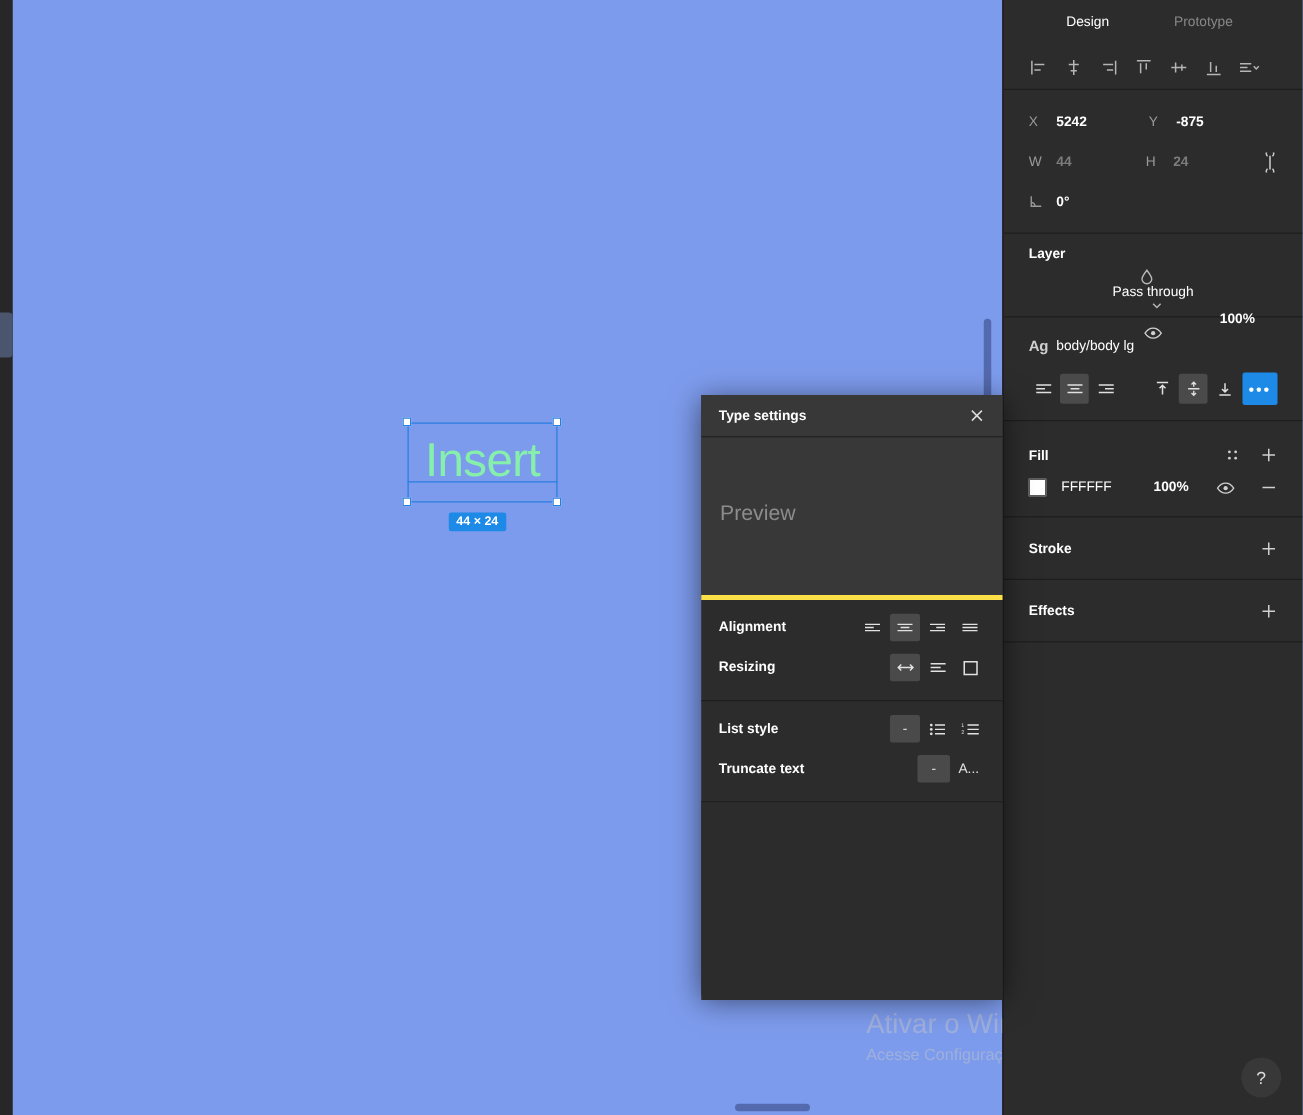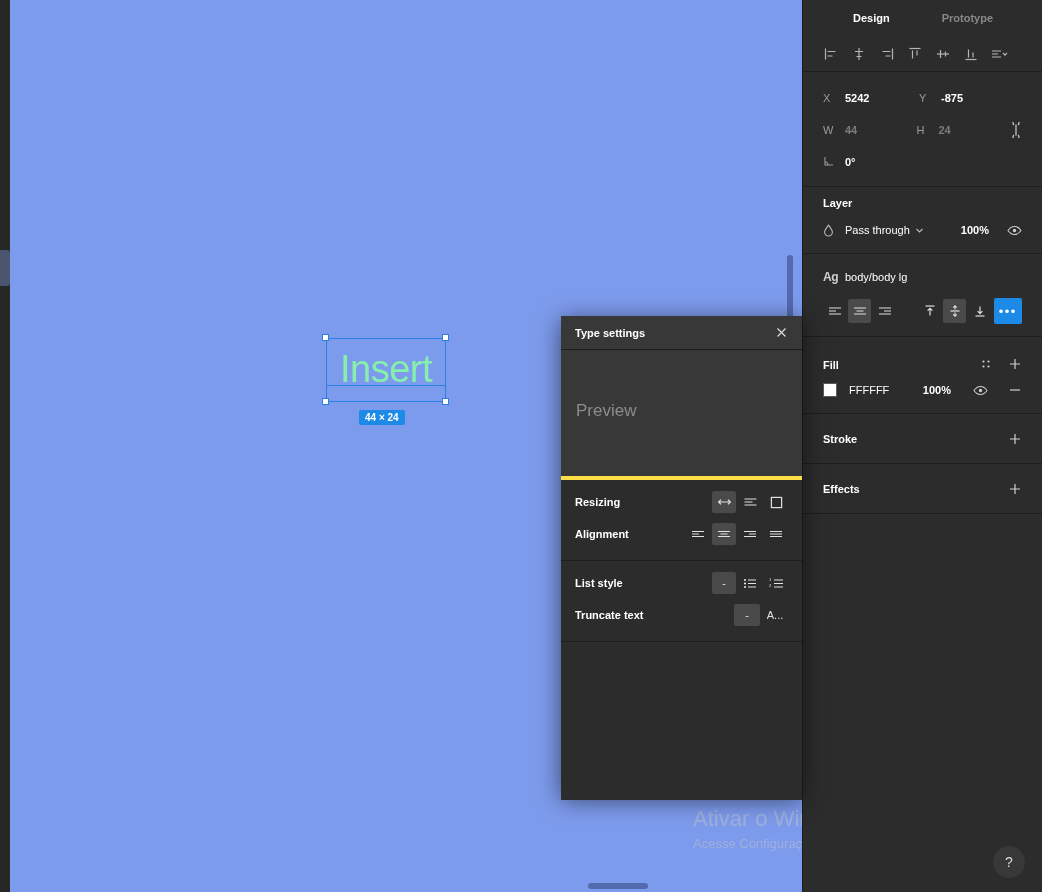--- a/index.html
+++ b/index.html
@@ -74,21 +74,21 @@
   .watermark { position:absolute; left:693px; top:804px; width:320px; }
   .wm-title { font-size:22px; color:#c9c9c9; opacity:.45; line-height:1.35; }
   .wm-sub  { font-size:13px; color:#c9c9c9; opacity:.45; line-height:1.5; }
 
   
   .right-panel {
     position:absolute; left:802px; top:0; width:240px; height:892px;
     background:#2c2c2c; border-left:1px solid #1e1e1e;
   }
   .rp-tabs { display:flex; align-items:center; height:36px; padding:0 20px; gap:22px; }
-  .rp-tab { font-size:11px; font-weight:bold; color:#888888; cursor:pointer;padding-left:30px; }
+  .rp-tab { font-size:11px; font-weight:normal; color:#888888; cursor:pointer;padding-left:30px; }
   .rp-tab.active { color:#ffffff; }
 
   .rp-align {
     height:36px; display:flex; align-items:center; gap:0;
     padding:0 14px; border-bottom:1px solid #1e1e1e;
   }
   .abtn {
     width:28px; height:26px; display:flex; align-items:center; justify-content:center;
     cursor:pointer; border-radius:2px;
   }
@@ -98,21 +98,21 @@
   .sec-title { font-size:11px; font-weight:bold; color:#ffffff; }
 
   .prop-grid { }
   .prop-row { display:flex; align-items:center; height:32px; }
   .pcell { display:flex; align-items:center; width:96px; }
   .plabel { width:22px; color:#9a9a9a; font-size:11px; }
   .pval { color:#ffffff; font-size:11px; font-weight:bold; }
   .pval.dim { color:#7c7c7c; font-weight:bold; }
   .rot-reset { margin-left:auto; display:flex; align-items:center; cursor:pointer; }
 
-  .layer-row { display:flex; align-items:center; height:30px; margin-top:6px; }
+  .layer-row { display:flex; align-items:center; height:30px; margin-top:6px;flex-direction:column; }
   .blend-ico { width:22px; display:flex; align-items:center; color:#b8b8b8; }
   .blend-name { font-size:11px; color:#ffffff; }
   .chev { margin-left:5px; color:#b8b8b8; display:inline-flex; }
   .opacity { margin-left:auto; font-size:11px; color:#ffffff; font-weight:bold; margin-right:18px; }
   .eye { cursor:pointer; display:flex; align-items:center; color:#d0d0d0; }
 
   .type-row { display:flex; align-items:center; height:26px; }
   .ag { font-size:12px; color:#cfcfcf; width:22px; font-weight:bold; letter-spacing:-.3px;}
   .type-name { font-size:11px; color:#ffffff; }
 
@@ -448,60 +448,60 @@
           </svg>
       </span>
     </div>
 
     <div class="dlg-preview">
       <div class="preview-label">Preview</div>
     </div>
 
     <div class="dlg-group">
       <div class="dlg-row">
+        <span class="dlg-label">Alignment</span>
+        <span class="dlg-ctrls">
+          <span class="db">
+            <svg width="14" height="12" viewBox="0 0 14 12">
+                <path d="M1 3.5h12M1 6h7M1 8.5h12" stroke="#e2e2e2" stroke-width="1.15"></path>
+              </svg>
+          </span>
+          <span class="db sel">
+            <svg width="14" height="12" viewBox="0 0 14 12">
+                <path d="M1 3.5h12M3.5 6h7M1 8.5h12" stroke="#e2e2e2" stroke-width="1.15"></path>
+              </svg>
+          </span>
+          <span class="db">
+            <svg width="14" height="12" viewBox="0 0 14 12">
+                <path d="M1 3.5h12M6 6h7M1 8.5h12" stroke="#e2e2e2" stroke-width="1.15"></path>
+              </svg>
+          </span>
+          <span class="db">
+            <svg width="14" height="12" viewBox="0 0 14 12">
+                <path d="M1 3.5h12M1 6h12M1 8.5h12" stroke="#e2e2e2" stroke-width="1.15"></path>
+              </svg>
+          </span>
+        </span>
+      </div>
+      <div class="dlg-row">
         <span class="dlg-label">Resizing</span>
         <span class="dlg-ctrls">
           <span class="db sel">
             <svg width="15" height="12" viewBox="0 0 15 12">
                 <path d="M2 6h11M4 3.6L1.6 6 4 8.4M11 3.6L13.4 6 11 8.4" stroke="#e2e2e2" stroke-width="1.15" fill="none"></path>
               </svg>
           </span>
           <span class="db">
             <svg width="15" height="12" viewBox="0 0 15 12">
                 <path d="M1.5 3h12M1.5 6h8M1.5 9h12" stroke="#e2e2e2" stroke-width="1.15"></path>
               </svg>
           </span>
           <span class="db">
             <svg width="13" height="13" viewBox="0 0 13 13">
                 <rect x="1.4" y="1.4" width="10.2" height="10.2" stroke="#e2e2e2" stroke-width="1.2" fill="none"></rect>
-              </svg>
-          </span>
-        </span>
-      </div>
-      <div class="dlg-row">
-        <span class="dlg-label">Alignment</span>
-        <span class="dlg-ctrls">
-          <span class="db">
-            <svg width="14" height="12" viewBox="0 0 14 12">
-                <path d="M1 3.5h12M1 6h7M1 8.5h12" stroke="#e2e2e2" stroke-width="1.15"></path>
-              </svg>
-          </span>
-          <span class="db sel">
-            <svg width="14" height="12" viewBox="0 0 14 12">
-                <path d="M1 3.5h12M3.5 6h7M1 8.5h12" stroke="#e2e2e2" stroke-width="1.15"></path>
-              </svg>
-          </span>
-          <span class="db">
-            <svg width="14" height="12" viewBox="0 0 14 12">
-                <path d="M1 3.5h12M6 6h7M1 8.5h12" stroke="#e2e2e2" stroke-width="1.15"></path>
-              </svg>
-          </span>
-          <span class="db">
-            <svg width="14" height="12" viewBox="0 0 14 12">
-                <path d="M1 3.5h12M1 6h12M1 8.5h12" stroke="#e2e2e2" stroke-width="1.15"></path>
               </svg>
           </span>
         </span>
       </div>
     </div>
 
     <div class="dlg-group">
       <div class="dlg-row">
         <span class="dlg-label">List style</span>
         <span class="dlg-ctrls">

